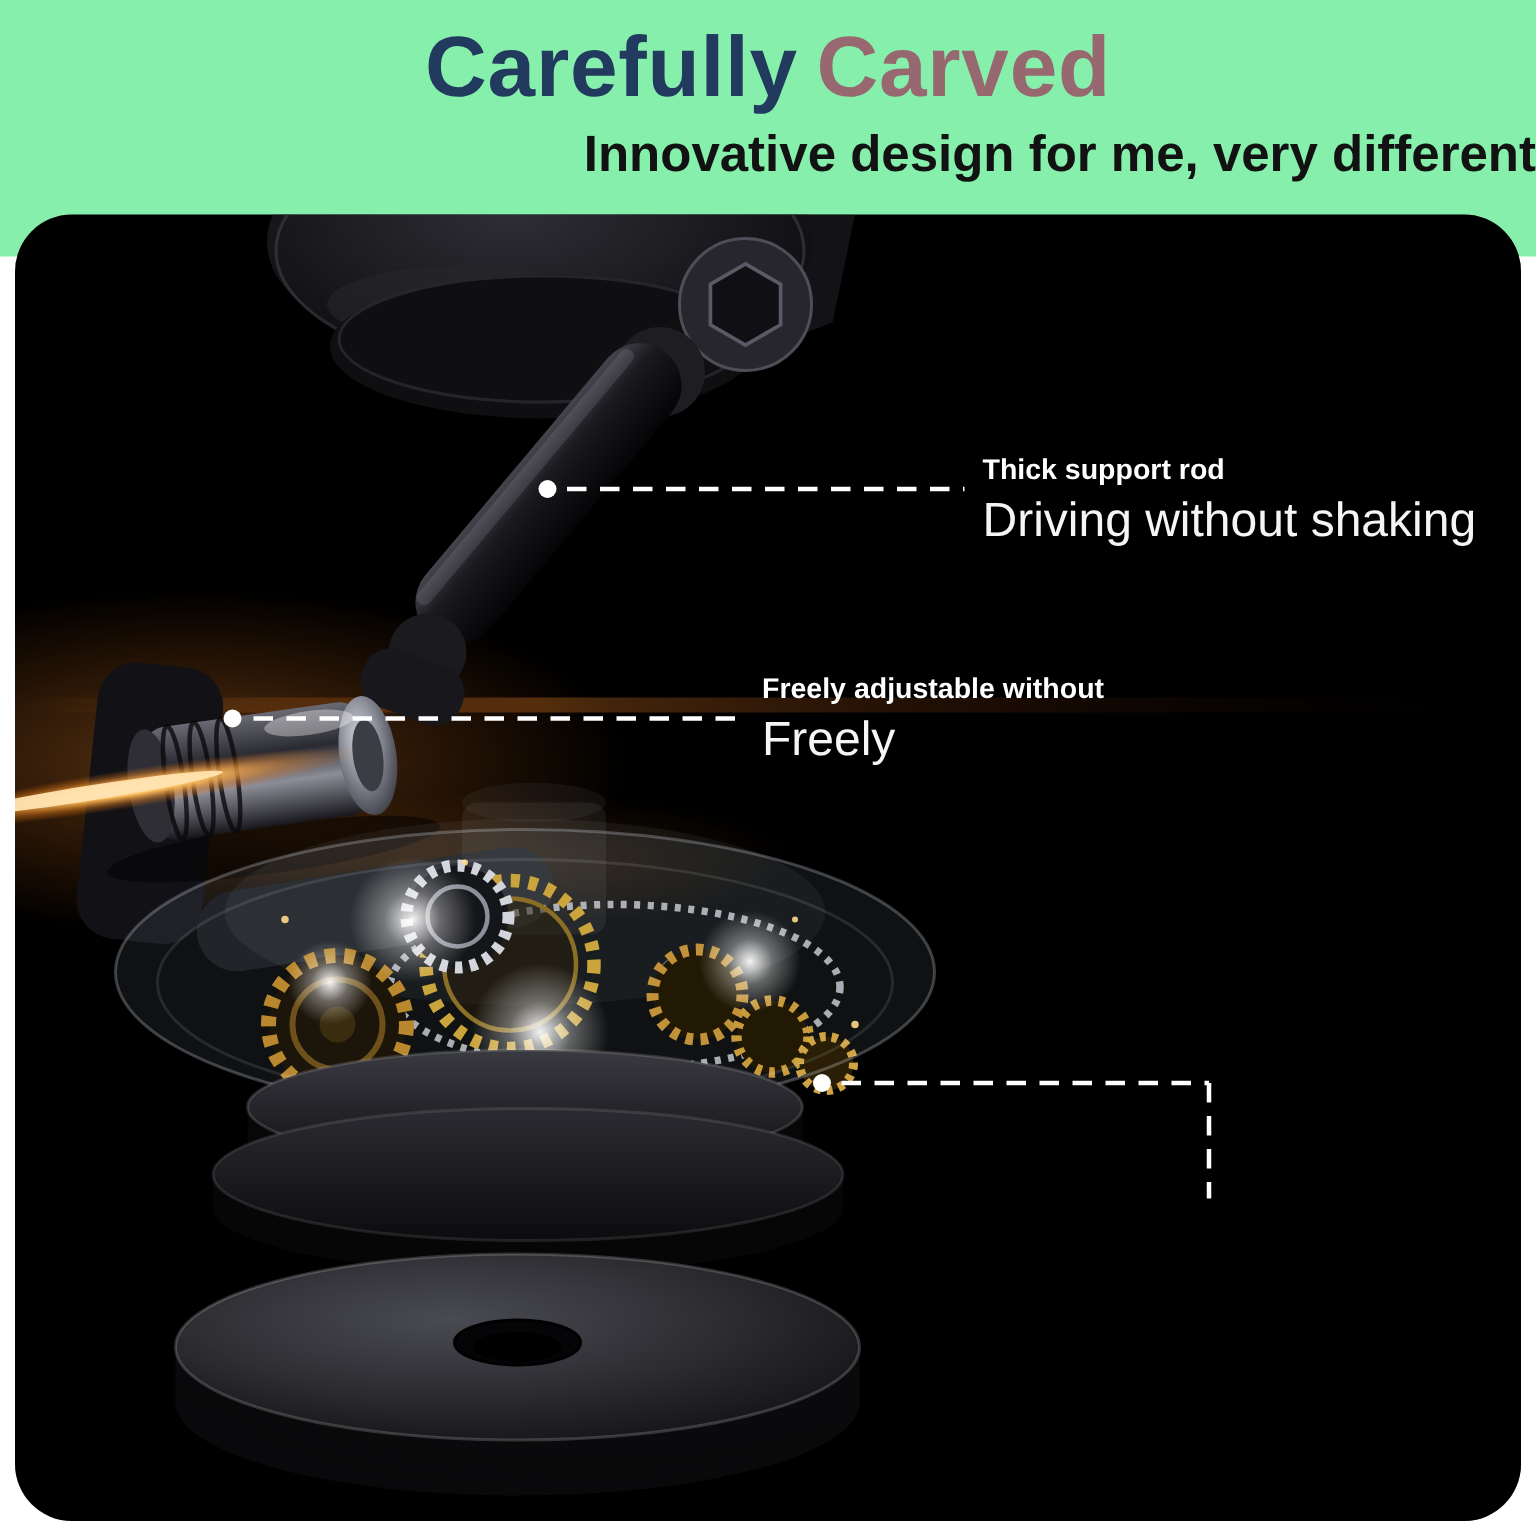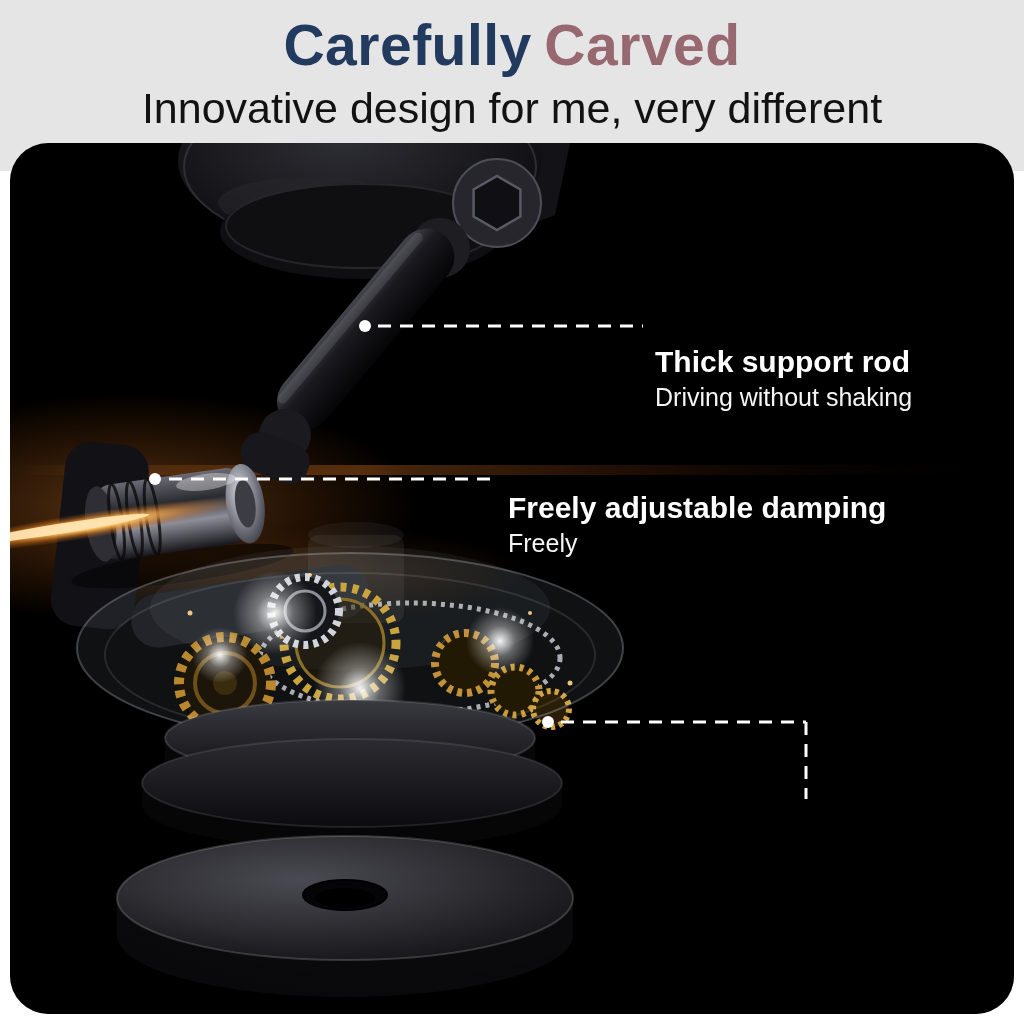--- a/index.html
+++ b/index.html
@@ -1,33 +1,33 @@
 <!DOCTYPE html>
 <html><head>
 <meta charset="utf-8">
 <style>
   html,body{margin:0;padding:0;}
   body{
     width:1024px;height:1024px;position:relative;background:#ffffff;
     font-family:"Liberation Sans",sans-serif;overflow:hidden;
   }
-  .header{position:absolute;top:0;left:0;width:1024px;height:171px;background:#e5e5e5;text-align:center;}
+  .header{position:absolute;top:0;left:0;width:1024px;height:171px;background:#86efac;text-align:center;}
   .title{margin:14px 0 0 0;font-size:57px;font-weight:700;letter-spacing:.5px;line-height:1.1;}
   .title .t1{color:#223a5e;margin-right:.22em;}
   .title .t2{color:#97686f;}
-  .subtitle{margin:8px 0 0 0;font-size:43px;font-weight:400;color:#121212;line-height:1.1;}
+  .subtitle{margin:8px 0 0 0;font-size:34px;font-weight:700;color:#121212;line-height:1.1;text-align:right;}
   .panel{
     position:absolute;left:10px;top:143px;width:1004px;height:871px;
     background:#000;border-radius:38px;overflow:hidden;
   }
   .panel svg{display:block;}
   .overlay{position:absolute;left:0;top:0;width:1024px;height:1024px;pointer-events:none;}
   .callout{position:absolute;color:#ffffff;}
-  .c-title{font-size:30px;font-weight:700;line-height:1.12;margin-top:42px;}
-  .c-desc{font-size:25px;font-weight:400;line-height:1.16;margin-top:4px;color:#f5f5f5;}
+  .c-title{font-size:19px;font-weight:700;line-height:1.12;}
+  .c-desc{font-size:32px;font-weight:400;line-height:1.16;margin-top:4px;color:#f5f5f5;}
   #callout-1{left:655px;top:303px;}
   #callout-2{left:508px;top:449px;}
   #callout-3{left:648px;top:808px;width:302px;}
 </style>
 </head>
 <body>
 
 <div class="header">
   <h1 class="title"><span class="t1">Carefully</span><span class="t2">Carved</span></h1>
   <div class="subtitle">Innovative design for me, very different</div>
@@ -226,17 +226,17 @@
     <circle cx="155" cy="479" r="6"></circle>
     <circle cx="548" cy="722" r="6"></circle>
   </g>
 </svg>
 
 <div class="callout" id="callout-1">
   <div class="c-title">Thick support rod</div>
   <div class="c-desc">Driving without shaking</div>
 </div>
 <div class="callout" id="callout-2">
-  <div class="c-title">Freely adjustable damping</div>
+  <div class="c-title">Freely adjustable without</div>
   <div class="c-desc">Freely</div>
 </div>
 <div class="callout" id="callout-3">
 </div>
 
 </body></html>

